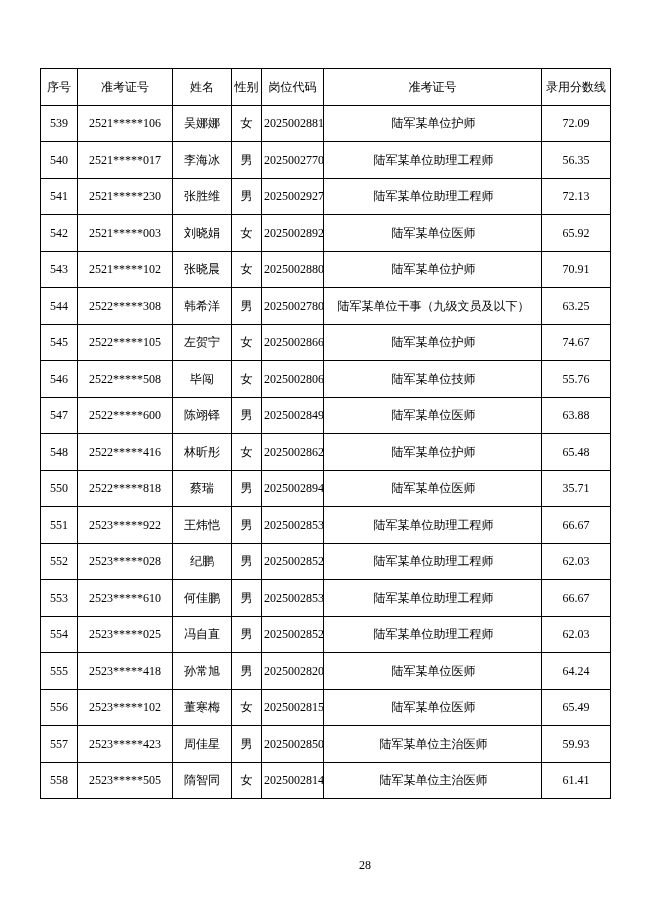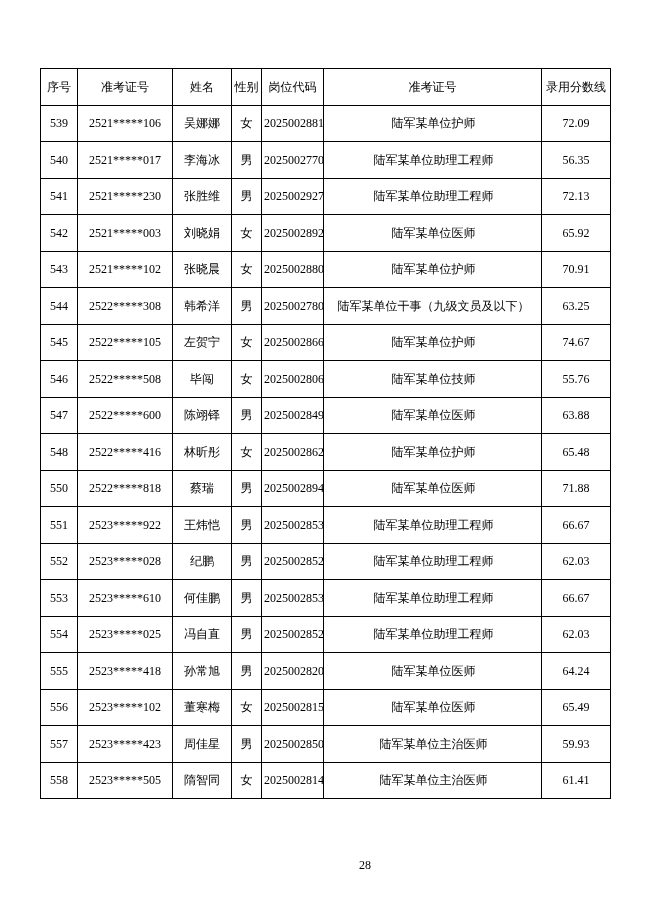--- a/index.html
+++ b/index.html
@@ -174,21 +174,21 @@
           <td class="col-5">陆军某单位护师</td>
           <td class="col-6">65.48</td>
         </tr>
         <tr>
           <td class="col-0">550</td>
           <td class="col-1">2522*****818</td>
           <td class="col-2">蔡瑞</td>
           <td class="col-3">男</td>
           <td class="col-4">2025002894</td>
           <td class="col-5">陆军某单位医师</td>
-          <td class="col-6">71.88</td>
+          <td class="col-6">35.71</td>
         </tr>
         <tr>
           <td class="col-0">551</td>
           <td class="col-1">2523*****922</td>
           <td class="col-2">王炜恺</td>
           <td class="col-3">男</td>
           <td class="col-4">2025002853</td>
           <td class="col-5">陆军某单位助理工程师</td>
           <td class="col-6">66.67</td>
         </tr>

